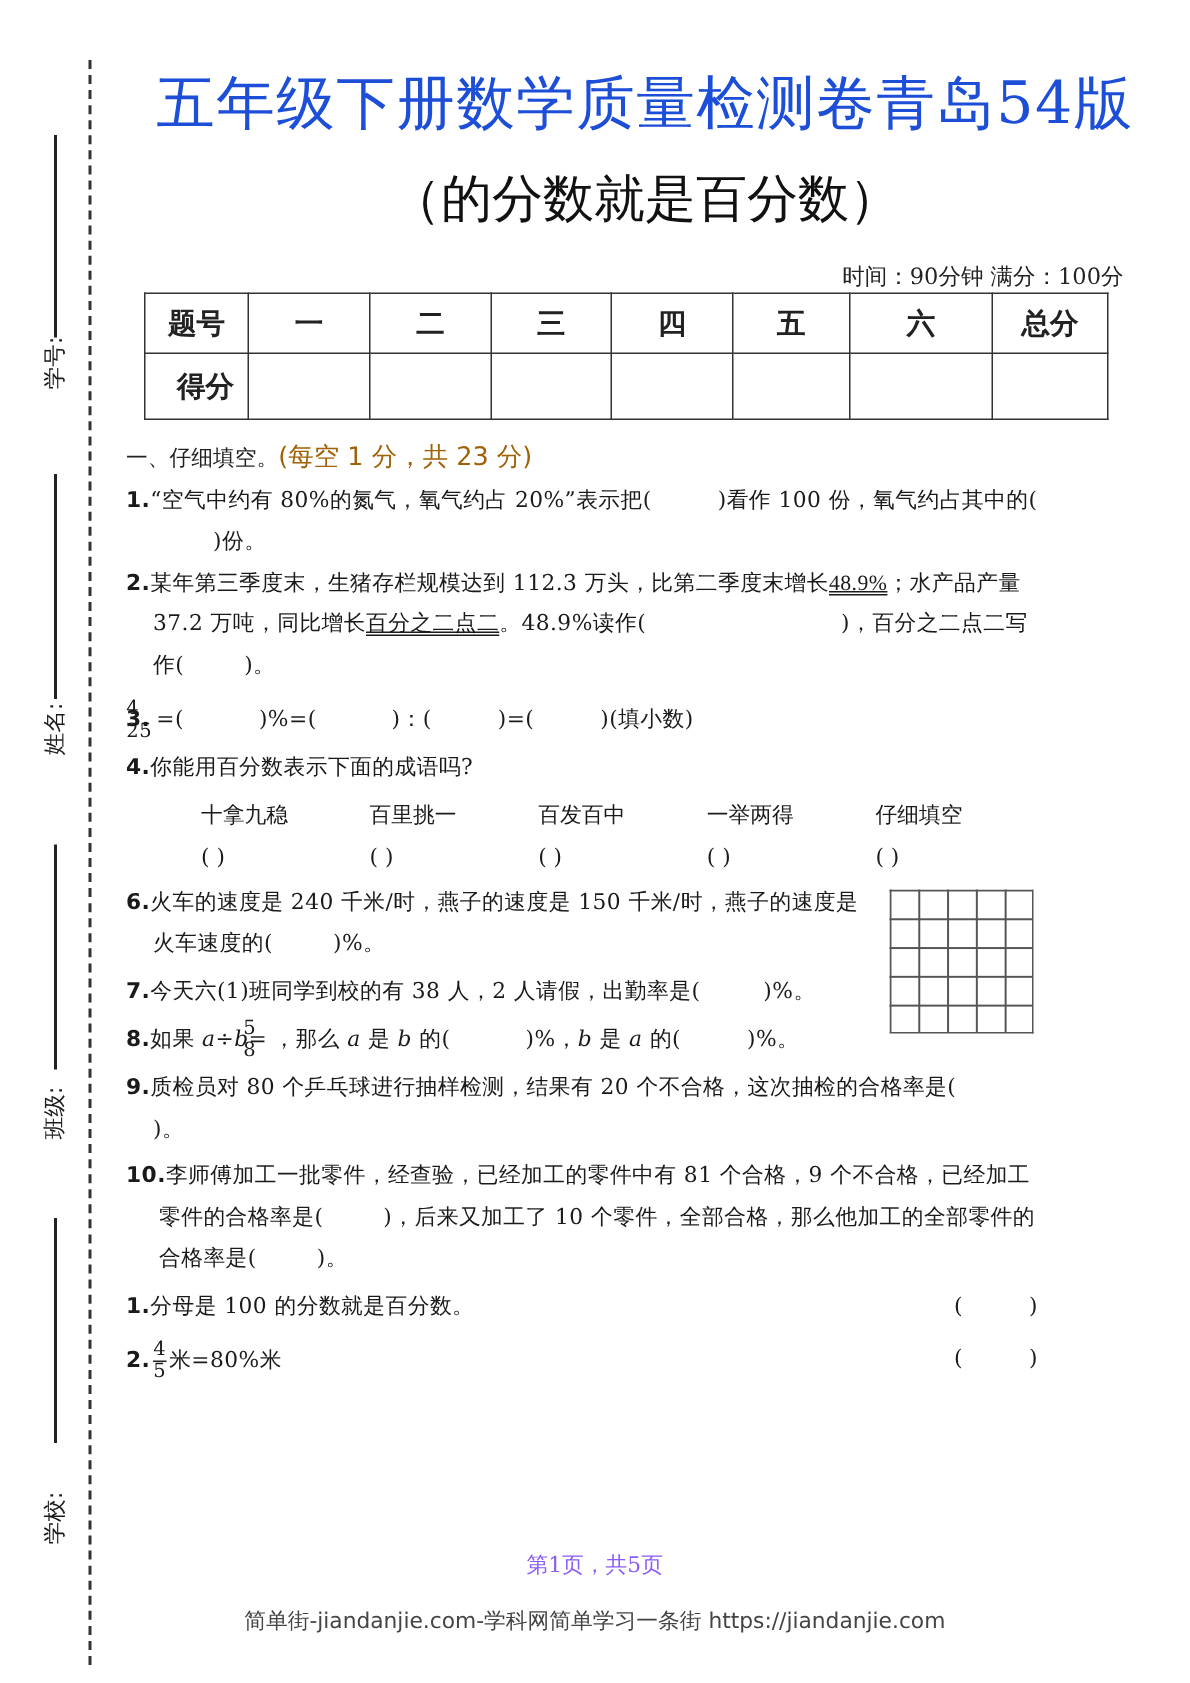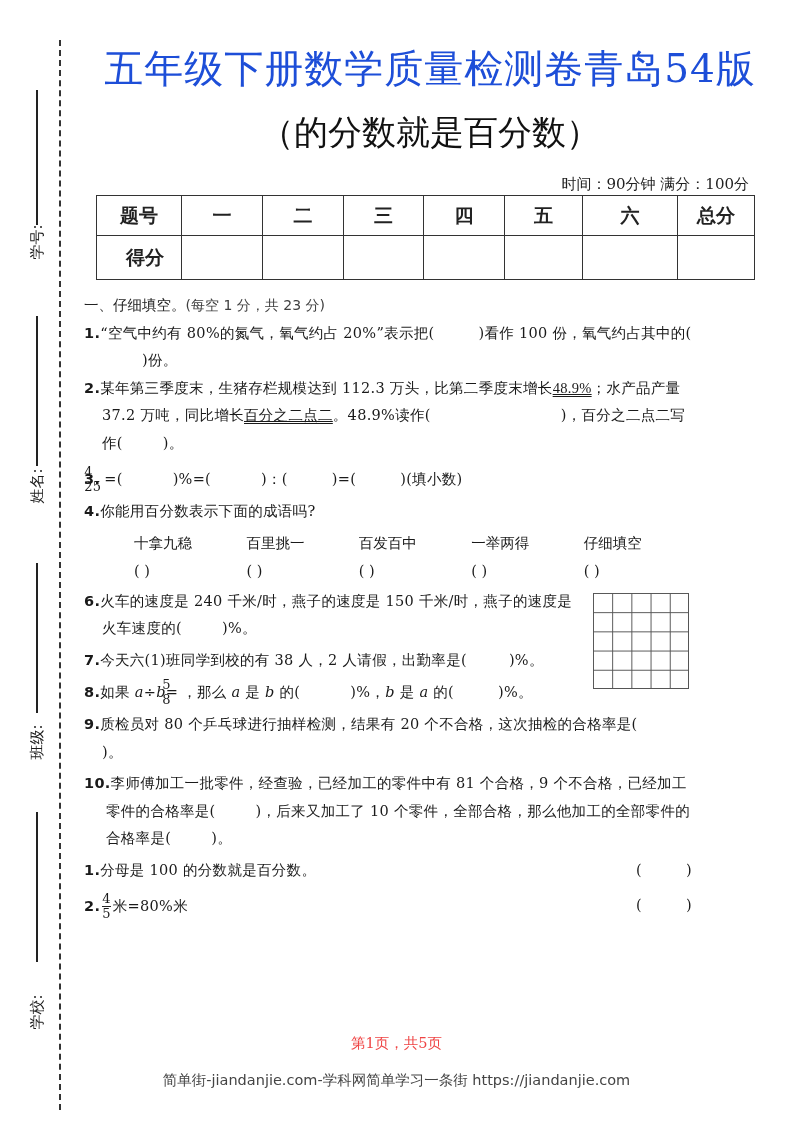--- a/index.html
+++ b/index.html
@@ -16,21 +16,21 @@
   .subtitle { position: absolute; left: 80px; top: 110px; width: 700px; text-align: center; font-size: 34px; color: #111; }
   .meta { position: absolute; right: 44px; top: 175px; font-size: 15px; color: #222; }
 
   table.score { position: absolute; left: 96px; top: 195px; border-collapse: collapse; font-family: "DejaVu Sans", sans-serif; }
   table.score td { border: 1.5px solid #333; height: 40px; text-align: center; font-size: 19px; font-weight: bold; color: #222; }
   table.score tr:first-child td { height: 40px; }
   table.score tr:nth-child(2) td { height: 44px; padding-left: 12px; }
 
   .content { position: absolute; left: 84px; top: 292px; width: 612px; font-size: 14.5px; line-height: 27.5px; }
   .sec { font-family: "DejaVu Sans", sans-serif; font-size: 14.5px; color: #222; }
-  .sec .note { font-size: 14px; color: #404040; }
+  .sec .note { font-size: 17px; color: #a16207; }
   .q { position: relative; padding-left: 18px; text-indent: -18px; margin: 0; letter-spacing: 0.3px; }
   .q .num { font-weight: bold; font-family: "DejaVu Sans", sans-serif; }
   .gap { display: inline-block; }
   .u { text-decoration: underline; text-decoration-style: double; font-family: Liberation Serif, serif; }
   .frac { display: inline-flex; flex-direction: column; align-items: center; vertical-align: middle; font-size: 13px; line-height: 14px; margin: 0 2px; }
   .frac .bar { border-top: 1px solid #222; width: 100%; }
   .i { font-style: italic; }
 
   .idioms { display: flex; padding-left: 50px; margin-top: 4px; }
   .idioms .idiom { width: 116px; }
@@ -39,21 +39,21 @@
 
   .grid { position: absolute; left: 593px; top: 593px; width: 96px; height: 96px;
     background-image: linear-gradient(#555 1px, transparent 1px), linear-gradient(90deg, #555 1px, transparent 1px);
     background-size: 19.2px 19.2px; border-right: 1px solid #555; border-bottom: 1px solid #555; }
 
   .judge { display: flex; justify-content: space-between; }
   .judge .paren { padding-right: 4px; width: 60px; display: flex; justify-content: space-between; }
 
   .footer { position: absolute; left: 0; width: 793px; text-align: center; }
   .footer.site { top: 1071px; font-family: "DejaVu Sans", sans-serif; font-size: 14.5px; color: #444; }
-  .footer.page { top: 1034px; font-size: 14.5px; color: #ef4444; }
+  .footer.page { top: 1034px; font-size: 14.5px; color: #8b5cf6; }
 </style>
 </head>
 <body>
 
 <div class="binding-line"></div>
 
 <div class="margin-field" style="top:90px;height:180px;">
   <div class="rule" style="top:0;height:135px;"></div>
   <div class="lbl" style="top:145px;">学号:</div>
 </div>
@@ -70,21 +70,21 @@
   <div class="lbl" style="top:193px;">学校:</div>
 </div>
 
 <div class="title">五年级下册数学质量检测卷青岛54版</div>
 <div class="subtitle">（的分数就是百分数）</div>
 <div class="meta">时间：90分钟  满分：100分</div>
 
 <table class="score">
   <tbody>
       <tr>
-    <td style="width:85px">题号</td>
+    <td style="width:69px">题号</td>
     <td style="width:81px">一</td>
     <td style="width:81px">二</td>
     <td style="width:80px">三</td>
     <td style="width:81px">四</td>
     <td style="width:78px">五</td>
     <td style="width:95px">六</td>
     <td style="width:77px">总分</td>
   </tr>
   <tr>
     <td>得分</td>

